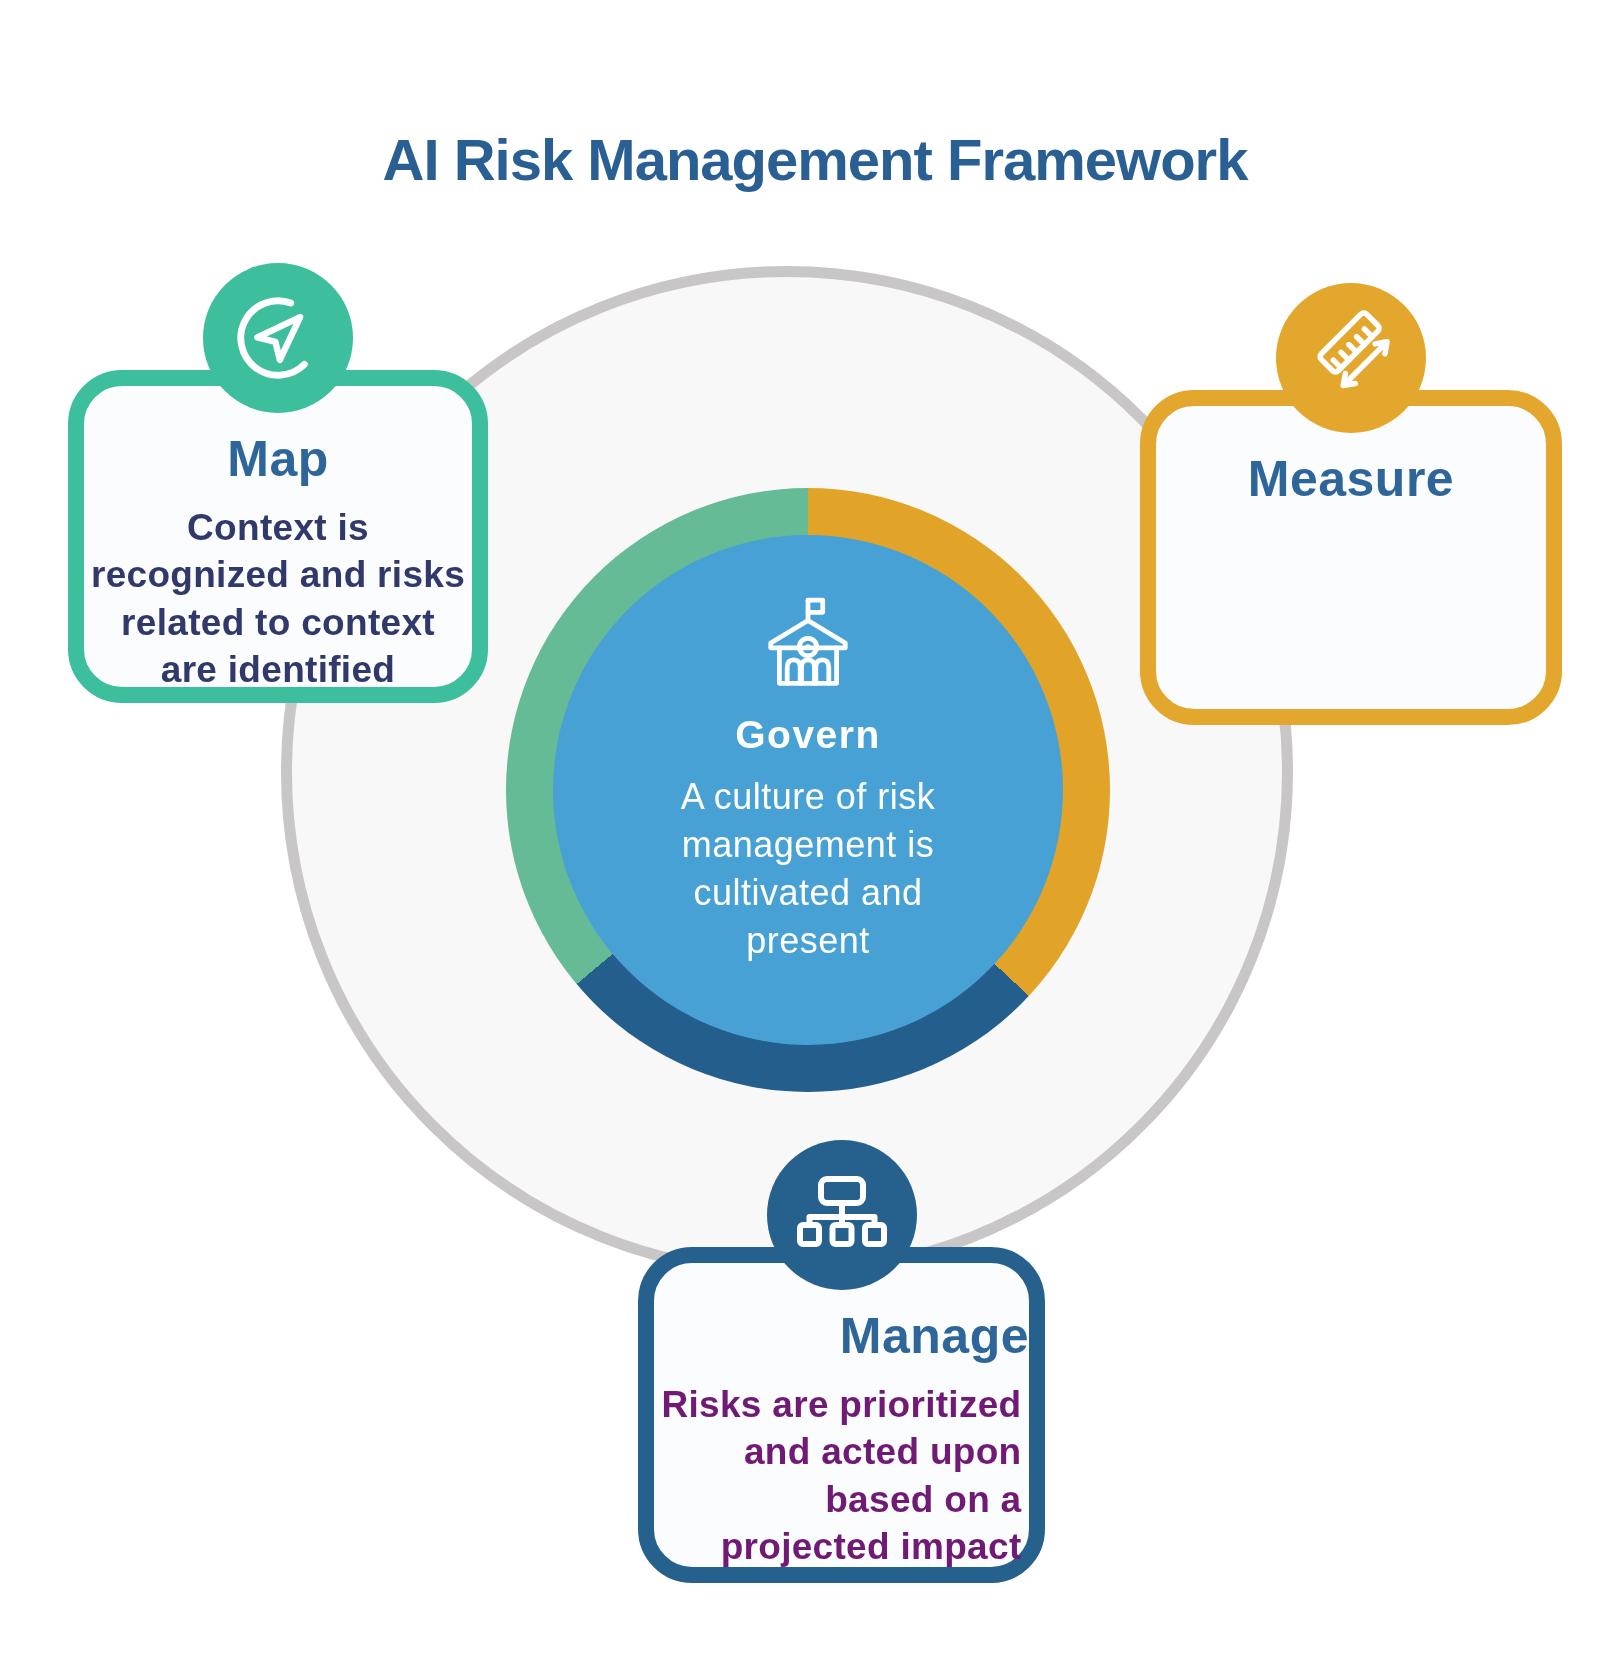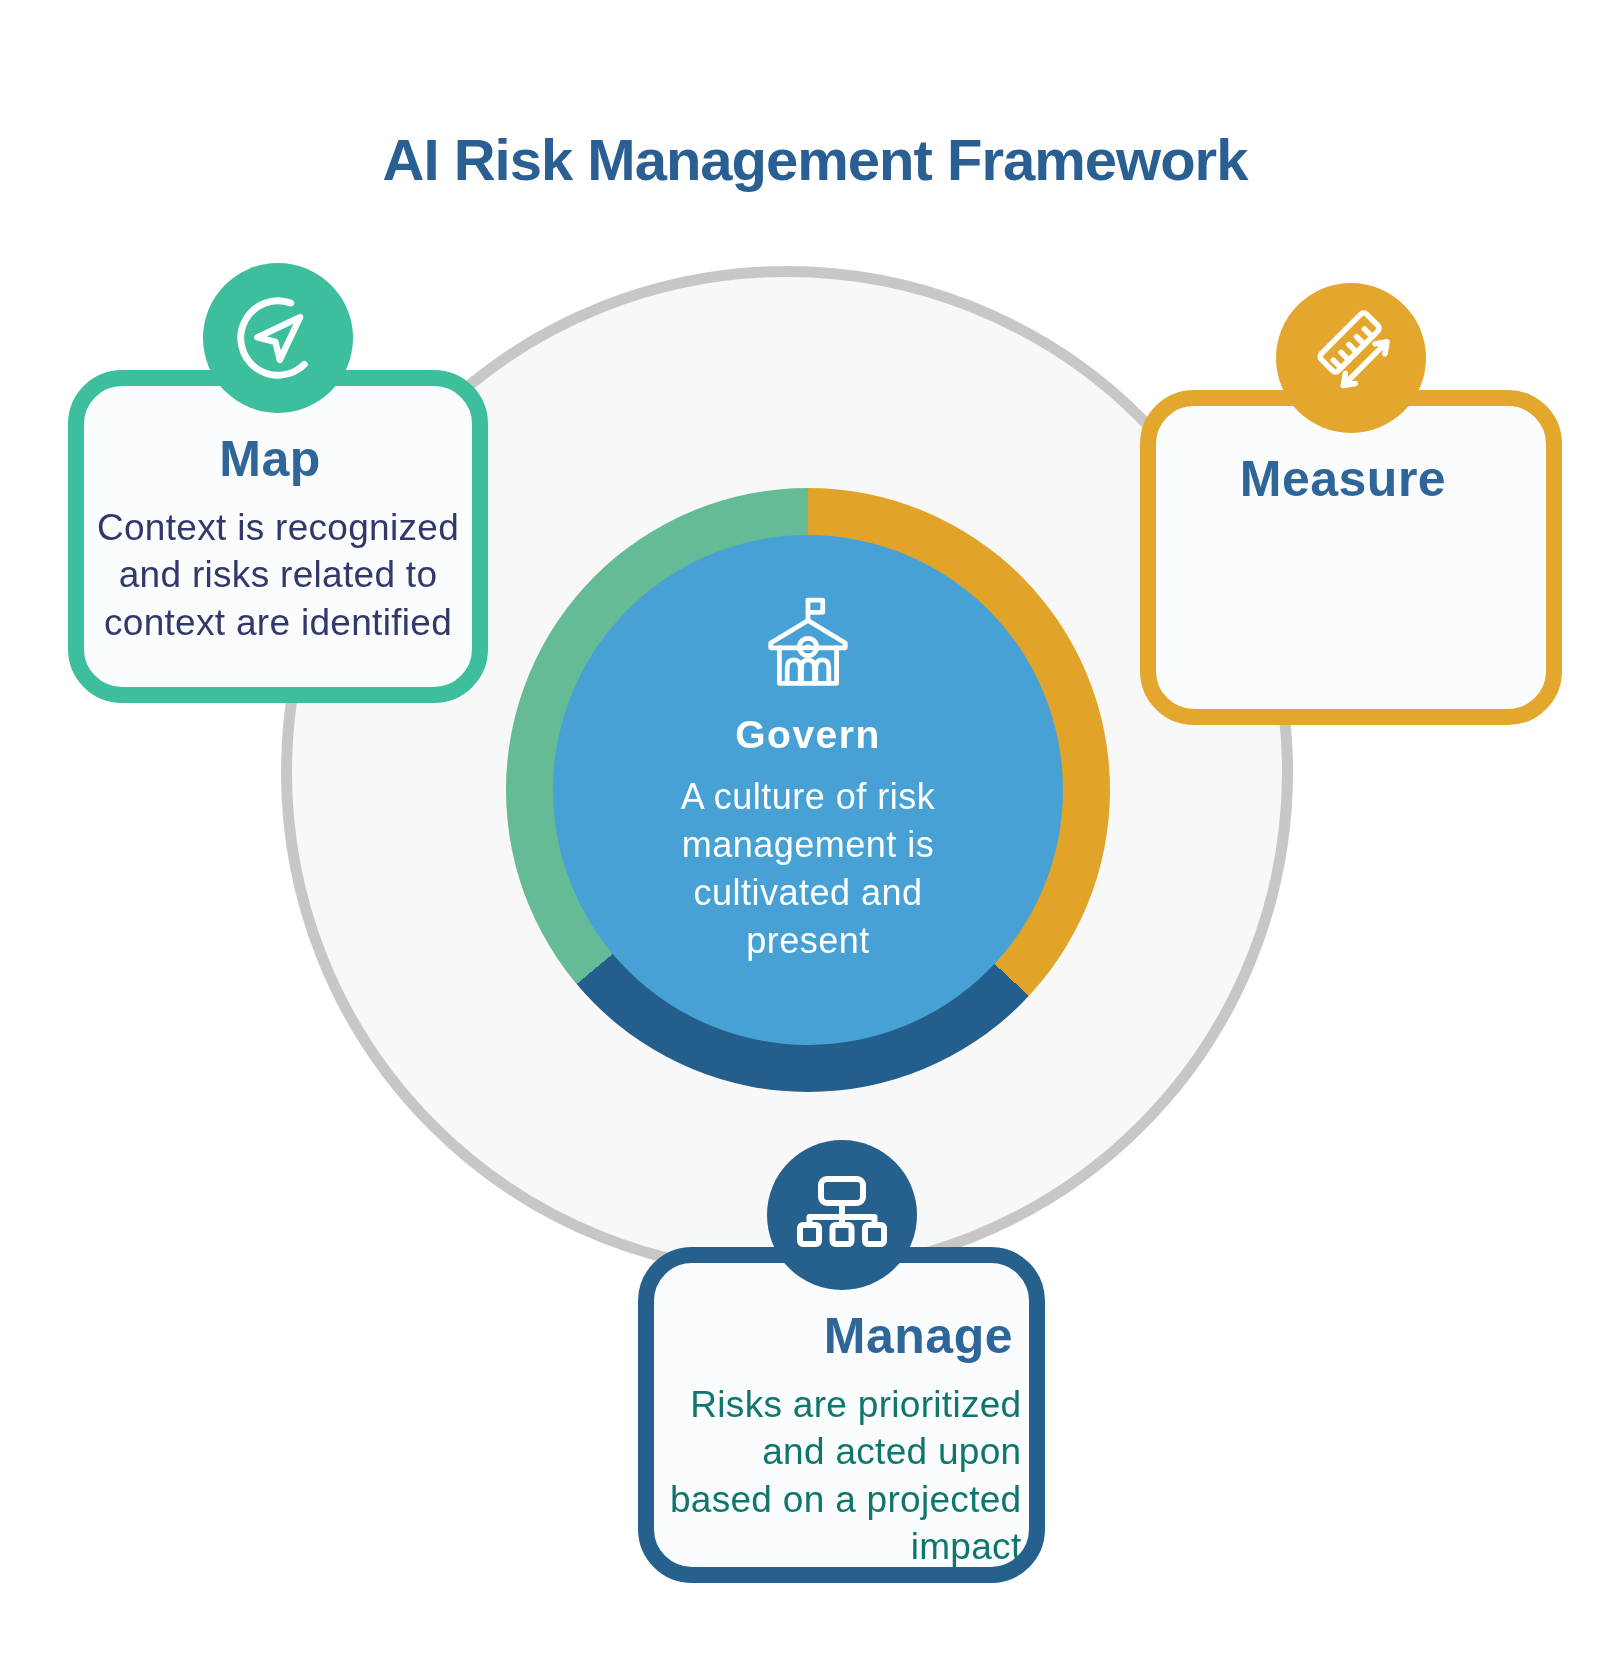--- a/index.html
+++ b/index.html
@@ -83,28 +83,28 @@
     border-radius: 50%;
     display: flex;
     align-items: center;
     justify-content: center;
   }
   .badge svg { display: block; }
   .card-title {
     font-size: 50px;
     font-weight: 700;
     letter-spacing: 0.5px;
-    margin: 44px 16px 8px 0;
+    margin: 44px 0 8px 0;
   }
   .card-desc {
     font-size: 37px;
     line-height: 1.28;
     letter-spacing: 0.3px;
     margin: 16px auto;
-    font-weight: 400;
+    font-weight: 700;
   }
   .card-map .card-desc     { width: 376px; }
   .card-measure .card-desc { width: 312px; }
   .card-manage .card-desc  { width: 360px; }
 </style>
 </head>
 <body>
 
 <div class="canvas">
 
@@ -172,16 +172,16 @@
           <path d="M50,38 V52"></path>
           <path d="M17.5,60 V52 H82.5 V60"></path>
           <path d="M50,52 V60"></path>
           <rect x="8" y="60" width="19" height="19" rx="3"></rect>
           <rect x="40.5" y="60" width="19" height="19" rx="3"></rect>
           <rect x="73" y="60" width="19" height="19" rx="3"></rect>
         </g>
       </svg>
     </div>
     <div class="card-title" style="color: rgb(47, 102, 153);">Manage</div>
-    <p class="card-desc" style="color: #0f766e;">Risks are prioritized and acted upon based on a projected impact</p>
+    <p class="card-desc" style="color: #701a75;">Risks are prioritized and acted upon based on a projected impact</p>
   </div>
 
 </div>
 
 </body></html>

